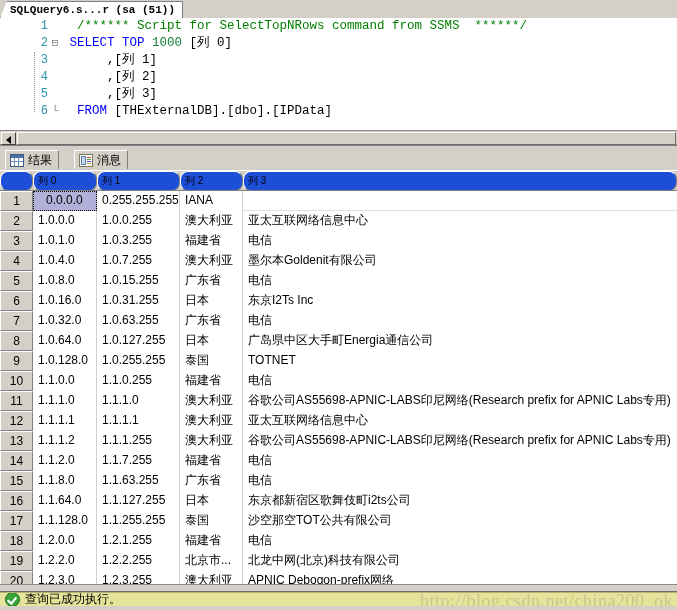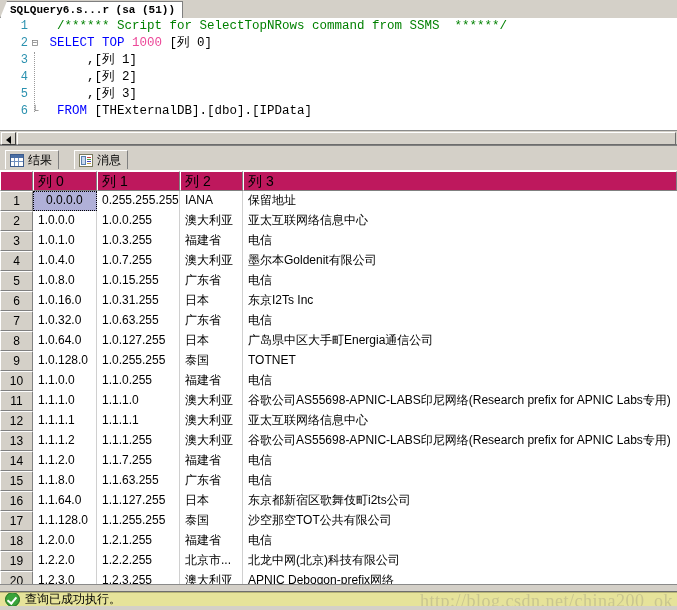--- a/index.html
+++ b/index.html
@@ -48,41 +48,42 @@
     border-bottom: none;
     overflow: hidden;
   }
   .code-line {
     position: relative;
     height: 17px;
     line-height: 17px;
     font-family: "Liberation Mono", monospace;
     font-size: 12.5px;
     white-space: pre;
+    padding-left: 20px;
   }
   .lineno {
     display: inline-block;
     width: 28px;
     text-align: right;
     color: #2b91af;
     font-family: "Liberation Mono", monospace;
     font-size: 12px;
   }
   .gutter-glyph {
     display: inline-block;
     width: 14px;
     text-align: center;
     color: #808080;
     font-family: "Liberation Mono", monospace;
     font-size: 11px;
   }
   .codetext { display: inline; }
   .tk-comment { color: #008000; }
   .tk-kw { color: #0000ff; }
-  .tk-num { color: #ec4899; }
+  .tk-num { color: #15803d; }
   .tk-plain { color: #000000; }
 
   
   .collapse-bar {
     position: absolute;
     left: 34px; top: 34px;
     width: 1px; height: 60px;
     border-left: 1px dotted #9a9a9a;
   }
 
@@ -203,30 +204,31 @@
     display: flex;
     height: 20px;
     background: #d4d0c8;
     border-bottom: 1px solid #808080;
     box-sizing: border-box;
   }
   .hcell {
     box-sizing: border-box;
     height: 20px;
     line-height: 18px;
-    background: #be185d;
+    background: #1d4ed8;
     border-top: 1px solid #ffffff;
     border-left: 1px solid #ffffff;
     border-right: 1px solid #808080;
     border-bottom: 1px solid #808080;
     padding-left: 4px;
-    font-size: 14px;
+    font-size: 10px;
     color: #000000;
     overflow: hidden;
     white-space: nowrap;
+    border-radius: 8px;
   }
   .hcell.corner { padding-left: 0; }
 
   .grow {
     display: flex;
     height: 20px;
     box-sizing: border-box;
     border-bottom: 1px solid #e0e0e0;
   }
   .rcell {
@@ -363,21 +365,20 @@
       <div class="hcell w-c1">列 1</div>
       <div class="hcell w-c2">列 2</div>
       <div class="hcell w-c3">列 3</div>
     </div>
     <div id="grid-body">
         <div class="grow">
           <div class="rcell rowhdr w-rh">1</div>
           <div class="rcell w-c0 selected">0.0.0.0</div>
           <div class="rcell w-c1">0.255.255.255</div>
           <div class="rcell w-c2">IANA</div>
-          <div class="rcell w-c3 nolast">保留地址</div>
         </div>
         <div class="grow">
           <div class="rcell rowhdr w-rh">2</div>
           <div class="rcell w-c0">1.0.0.0</div>
           <div class="rcell w-c1">1.0.0.255</div>
           <div class="rcell w-c2">澳大利亚</div>
           <div class="rcell w-c3 nolast">亚太互联网络信息中心</div>
         </div>
         <div class="grow">
           <div class="rcell rowhdr w-rh">3</div>

